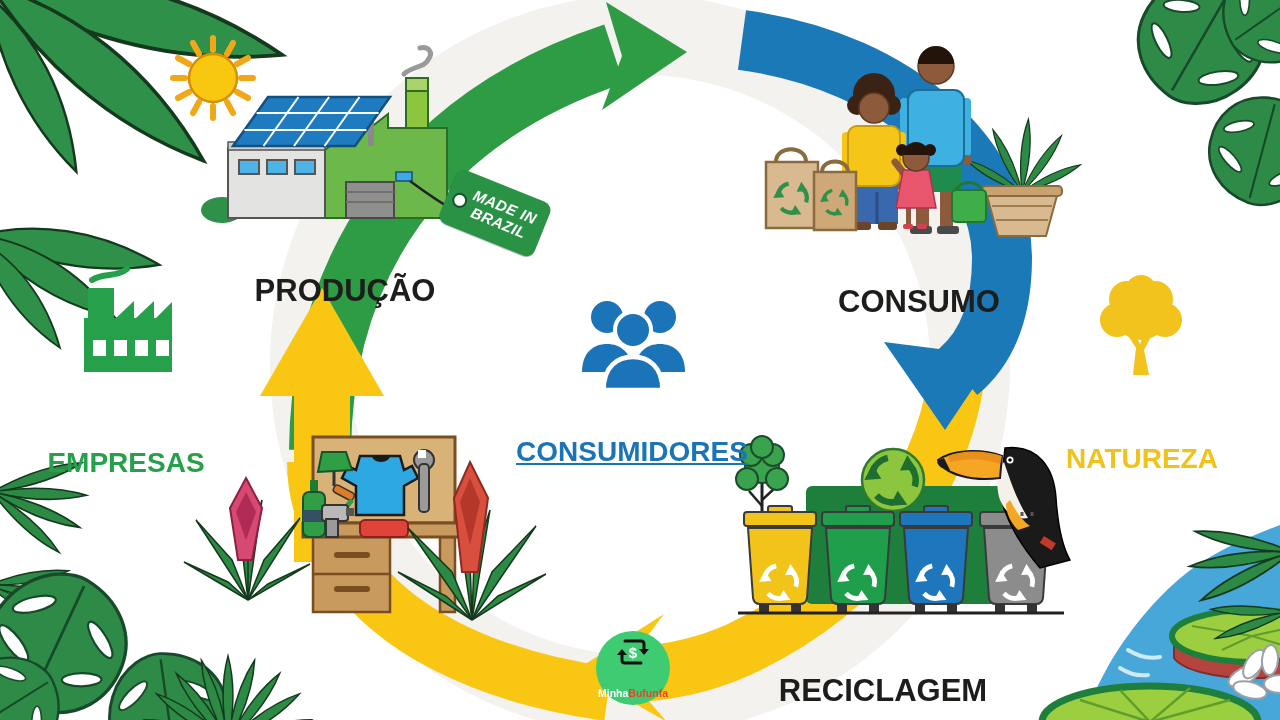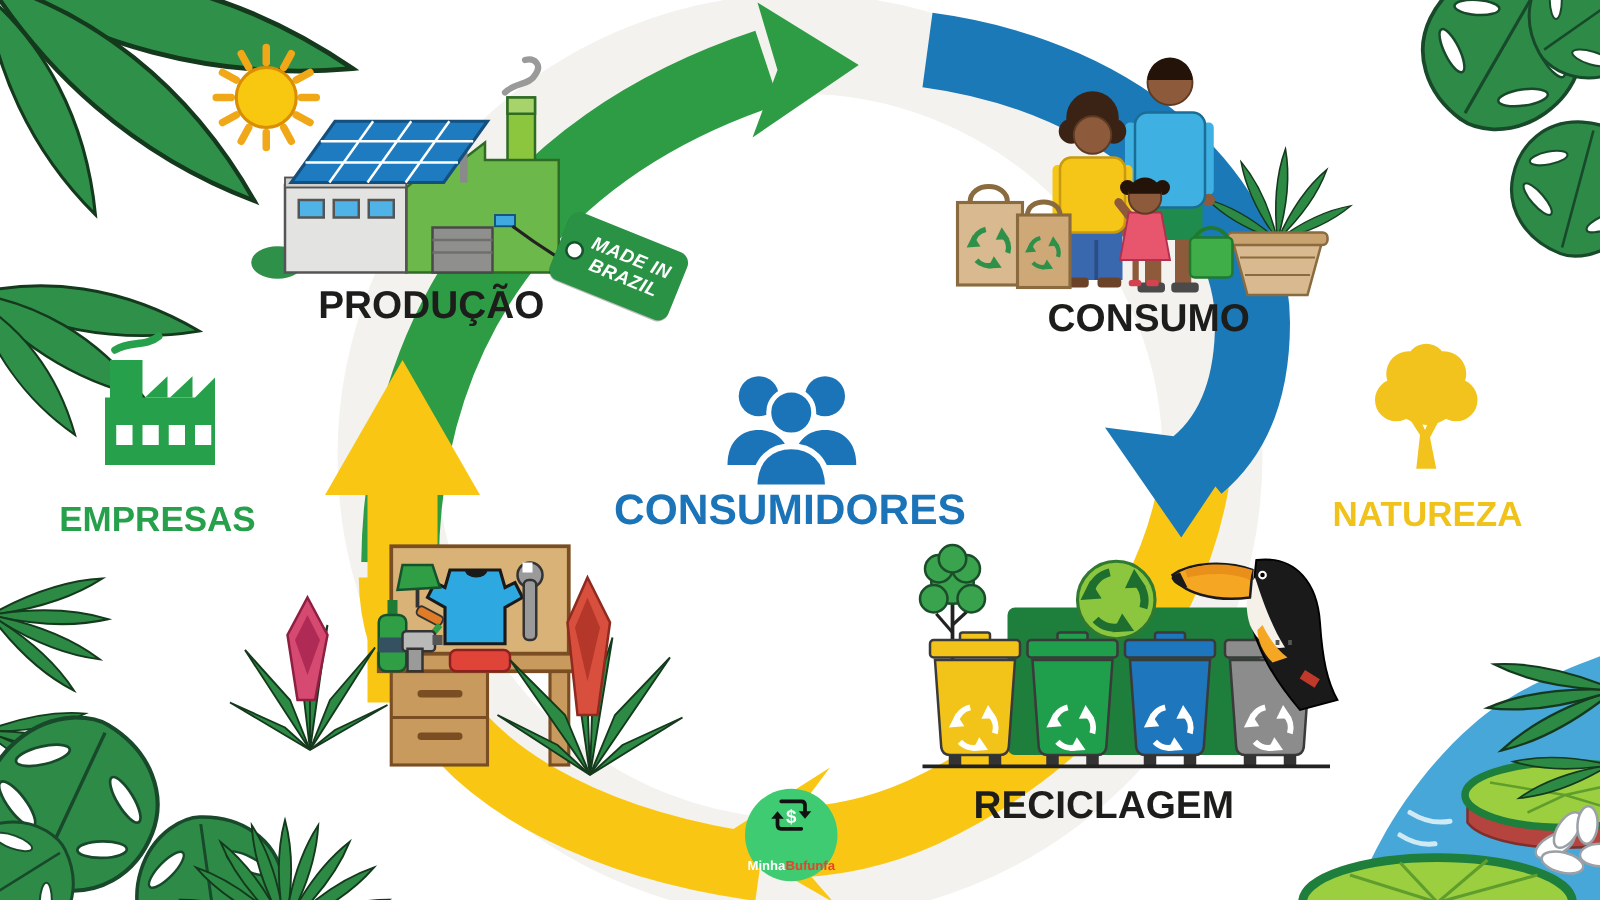--- a/index.html
+++ b/index.html
@@ -9,22 +9,22 @@
   }
   .stage svg.art{position:absolute;left:0;top:0;z-index:1;}
   
   .frond{fill:#2f9149;stroke:#14391d;stroke-width:2px;}
   .blade{fill:#2c8a44;stroke:#14391d;stroke-width:1.5px;}
   .monst-body{fill:#2e8b47;stroke:#17492a;stroke-width:3px;}
   .monst-vein{stroke:#17492a;stroke-width:2.5px;}
   .monst-slit{fill:#ffffff;stroke:#17492a;stroke-width:2px;}
   
   .lbl{position:absolute;z-index:5;transform:translateX(-50%);font-weight:700;
-       color:#1d1d1b;white-space:nowrap;font-size:31px;letter-spacing:0;}
-  .lbl.blue{color:#1c74b8;font-size:34px;}
+       color:#1d1d1b;white-space:nowrap;font-size:31px;letter-spacing:0;margin-top:47px;}
+  .lbl.blue{color:#1c74b8;font-size:28px;text-decoration:underline;}
   .lbl.green{color:#27a04b;font-size:28px;}
   .lbl.yellow{color:#f0c31c;font-size:28px;}
   #lbl-producao{left:345px;top:226px;}
   #lbl-consumo{left:919px;top:237px;}
   #lbl-consumidores{left:632px;top:389px;}
   #lbl-empresas{left:126px;top:400px;}
   #lbl-natureza{left:1142px;top:396px;}
   #lbl-reuso{left:369px;top:626px;}
   #lbl-reciclagem{left:883px;top:626px;}
   

